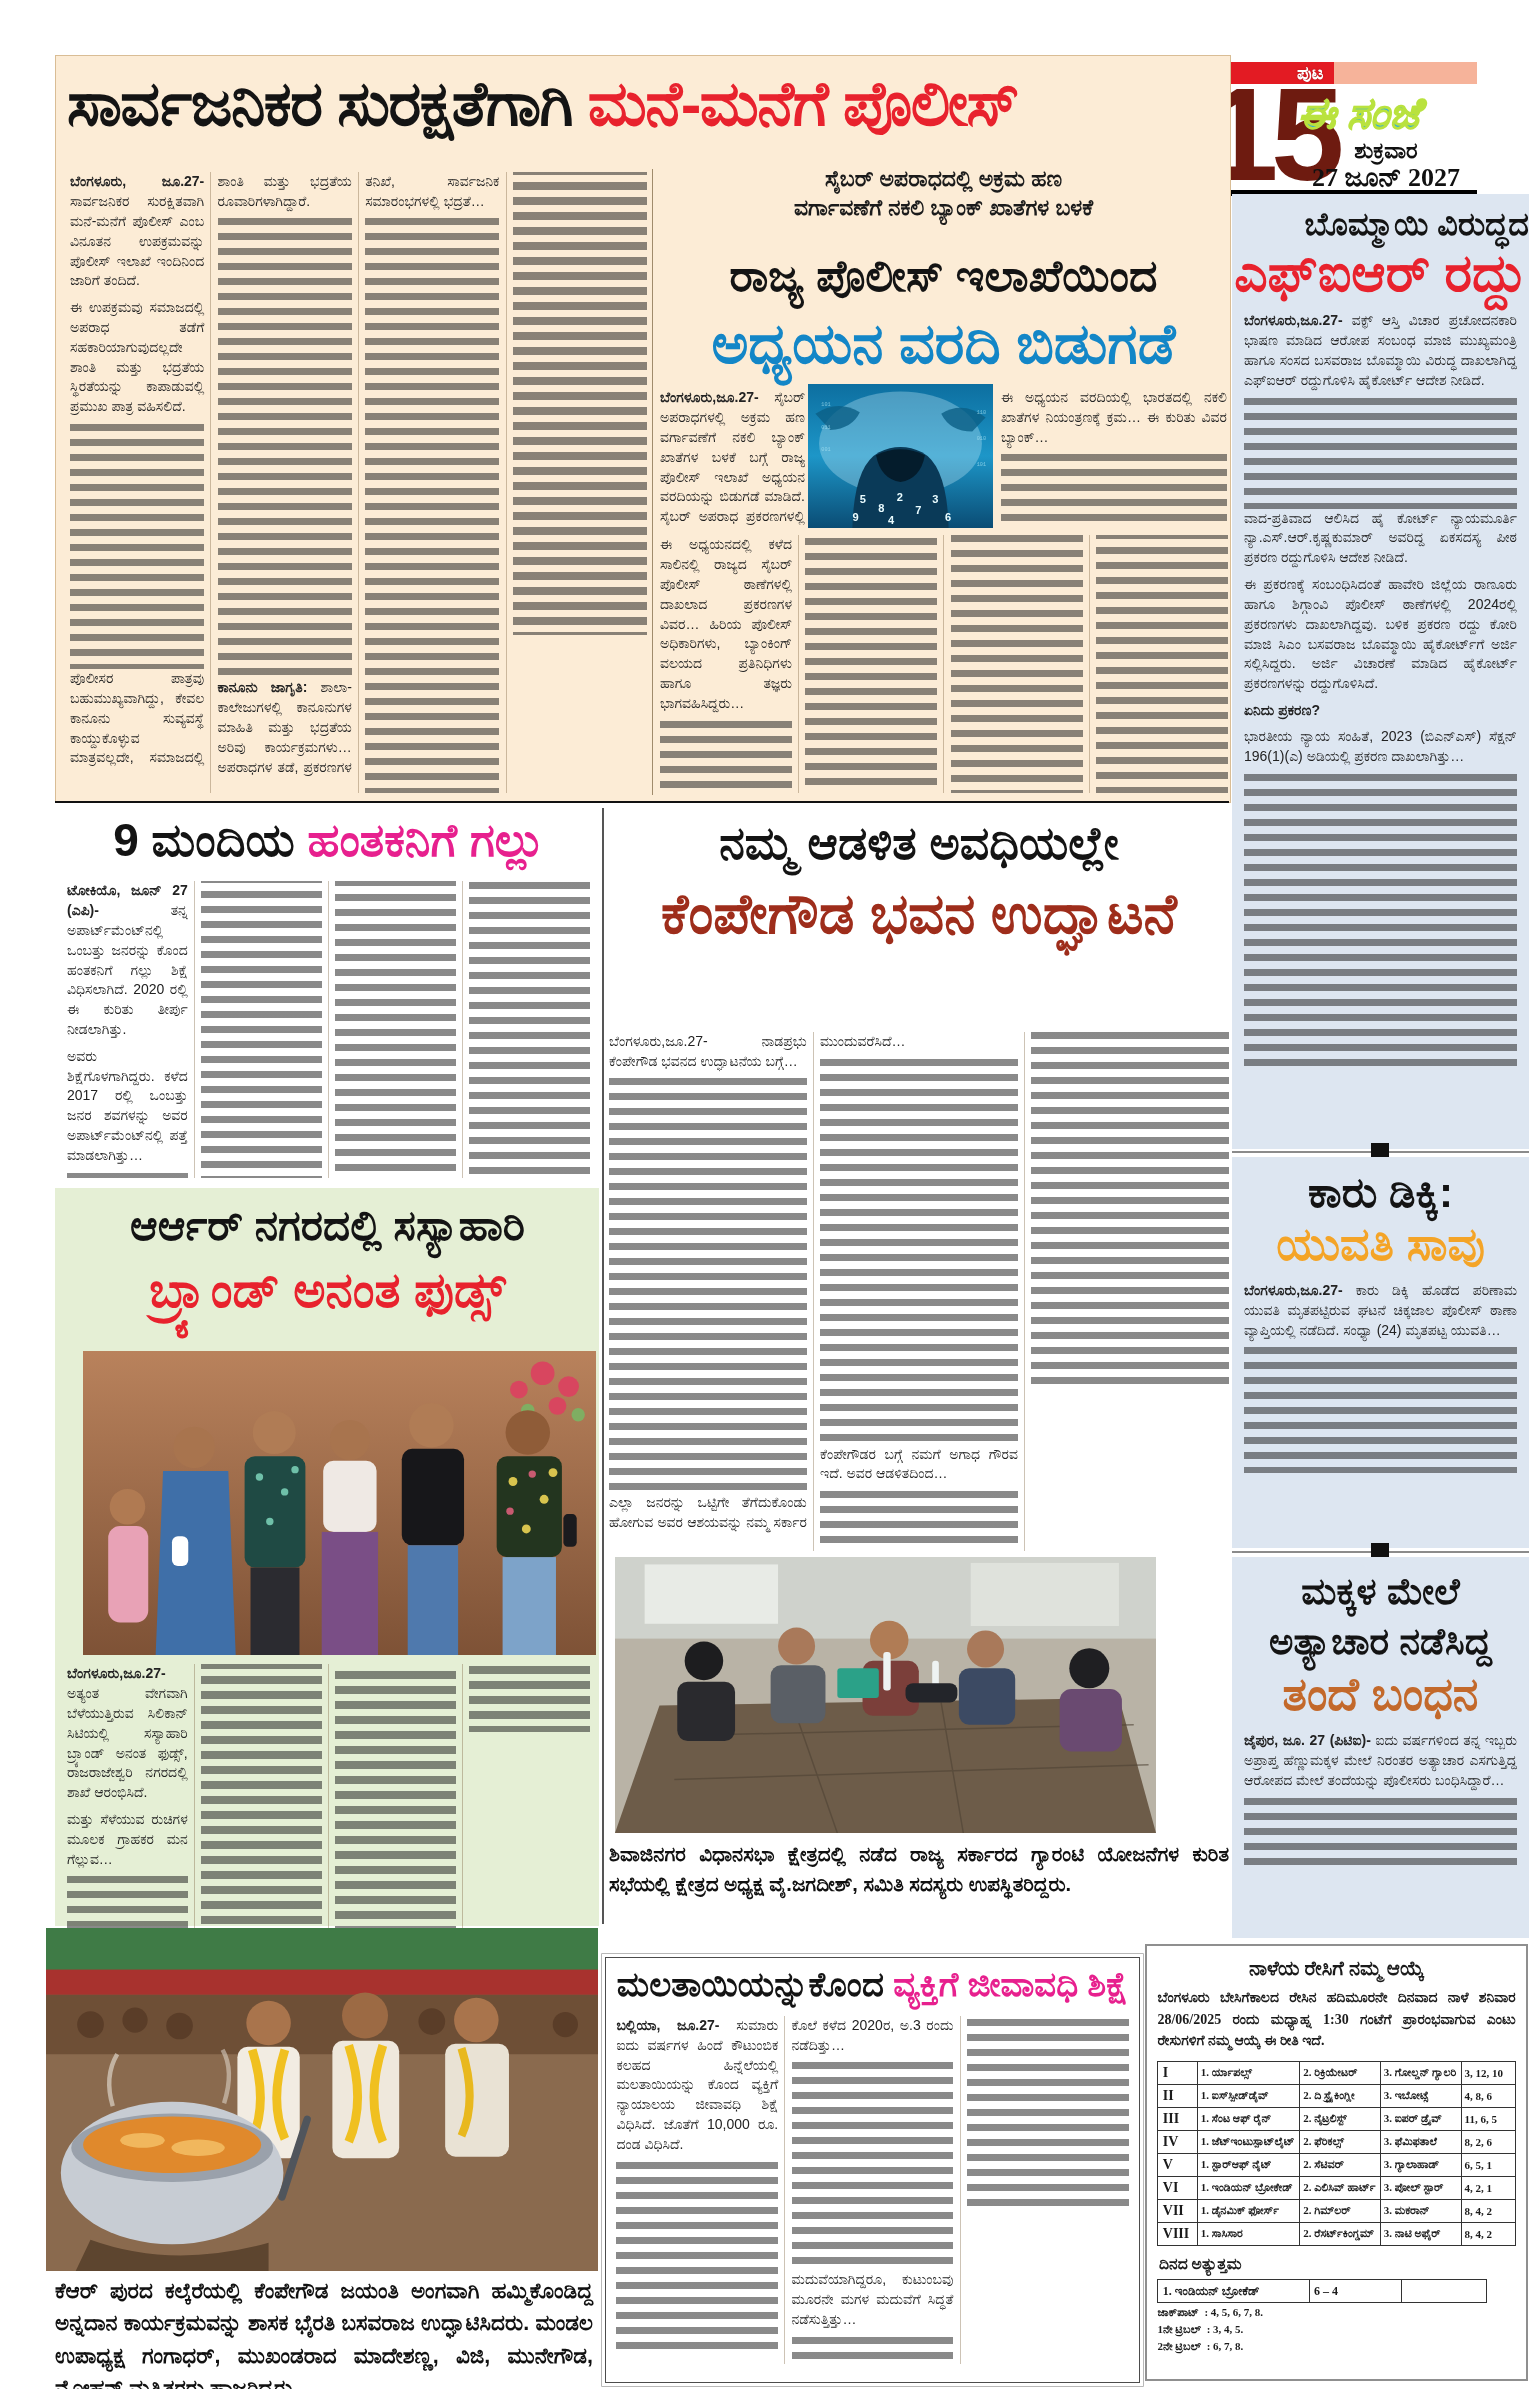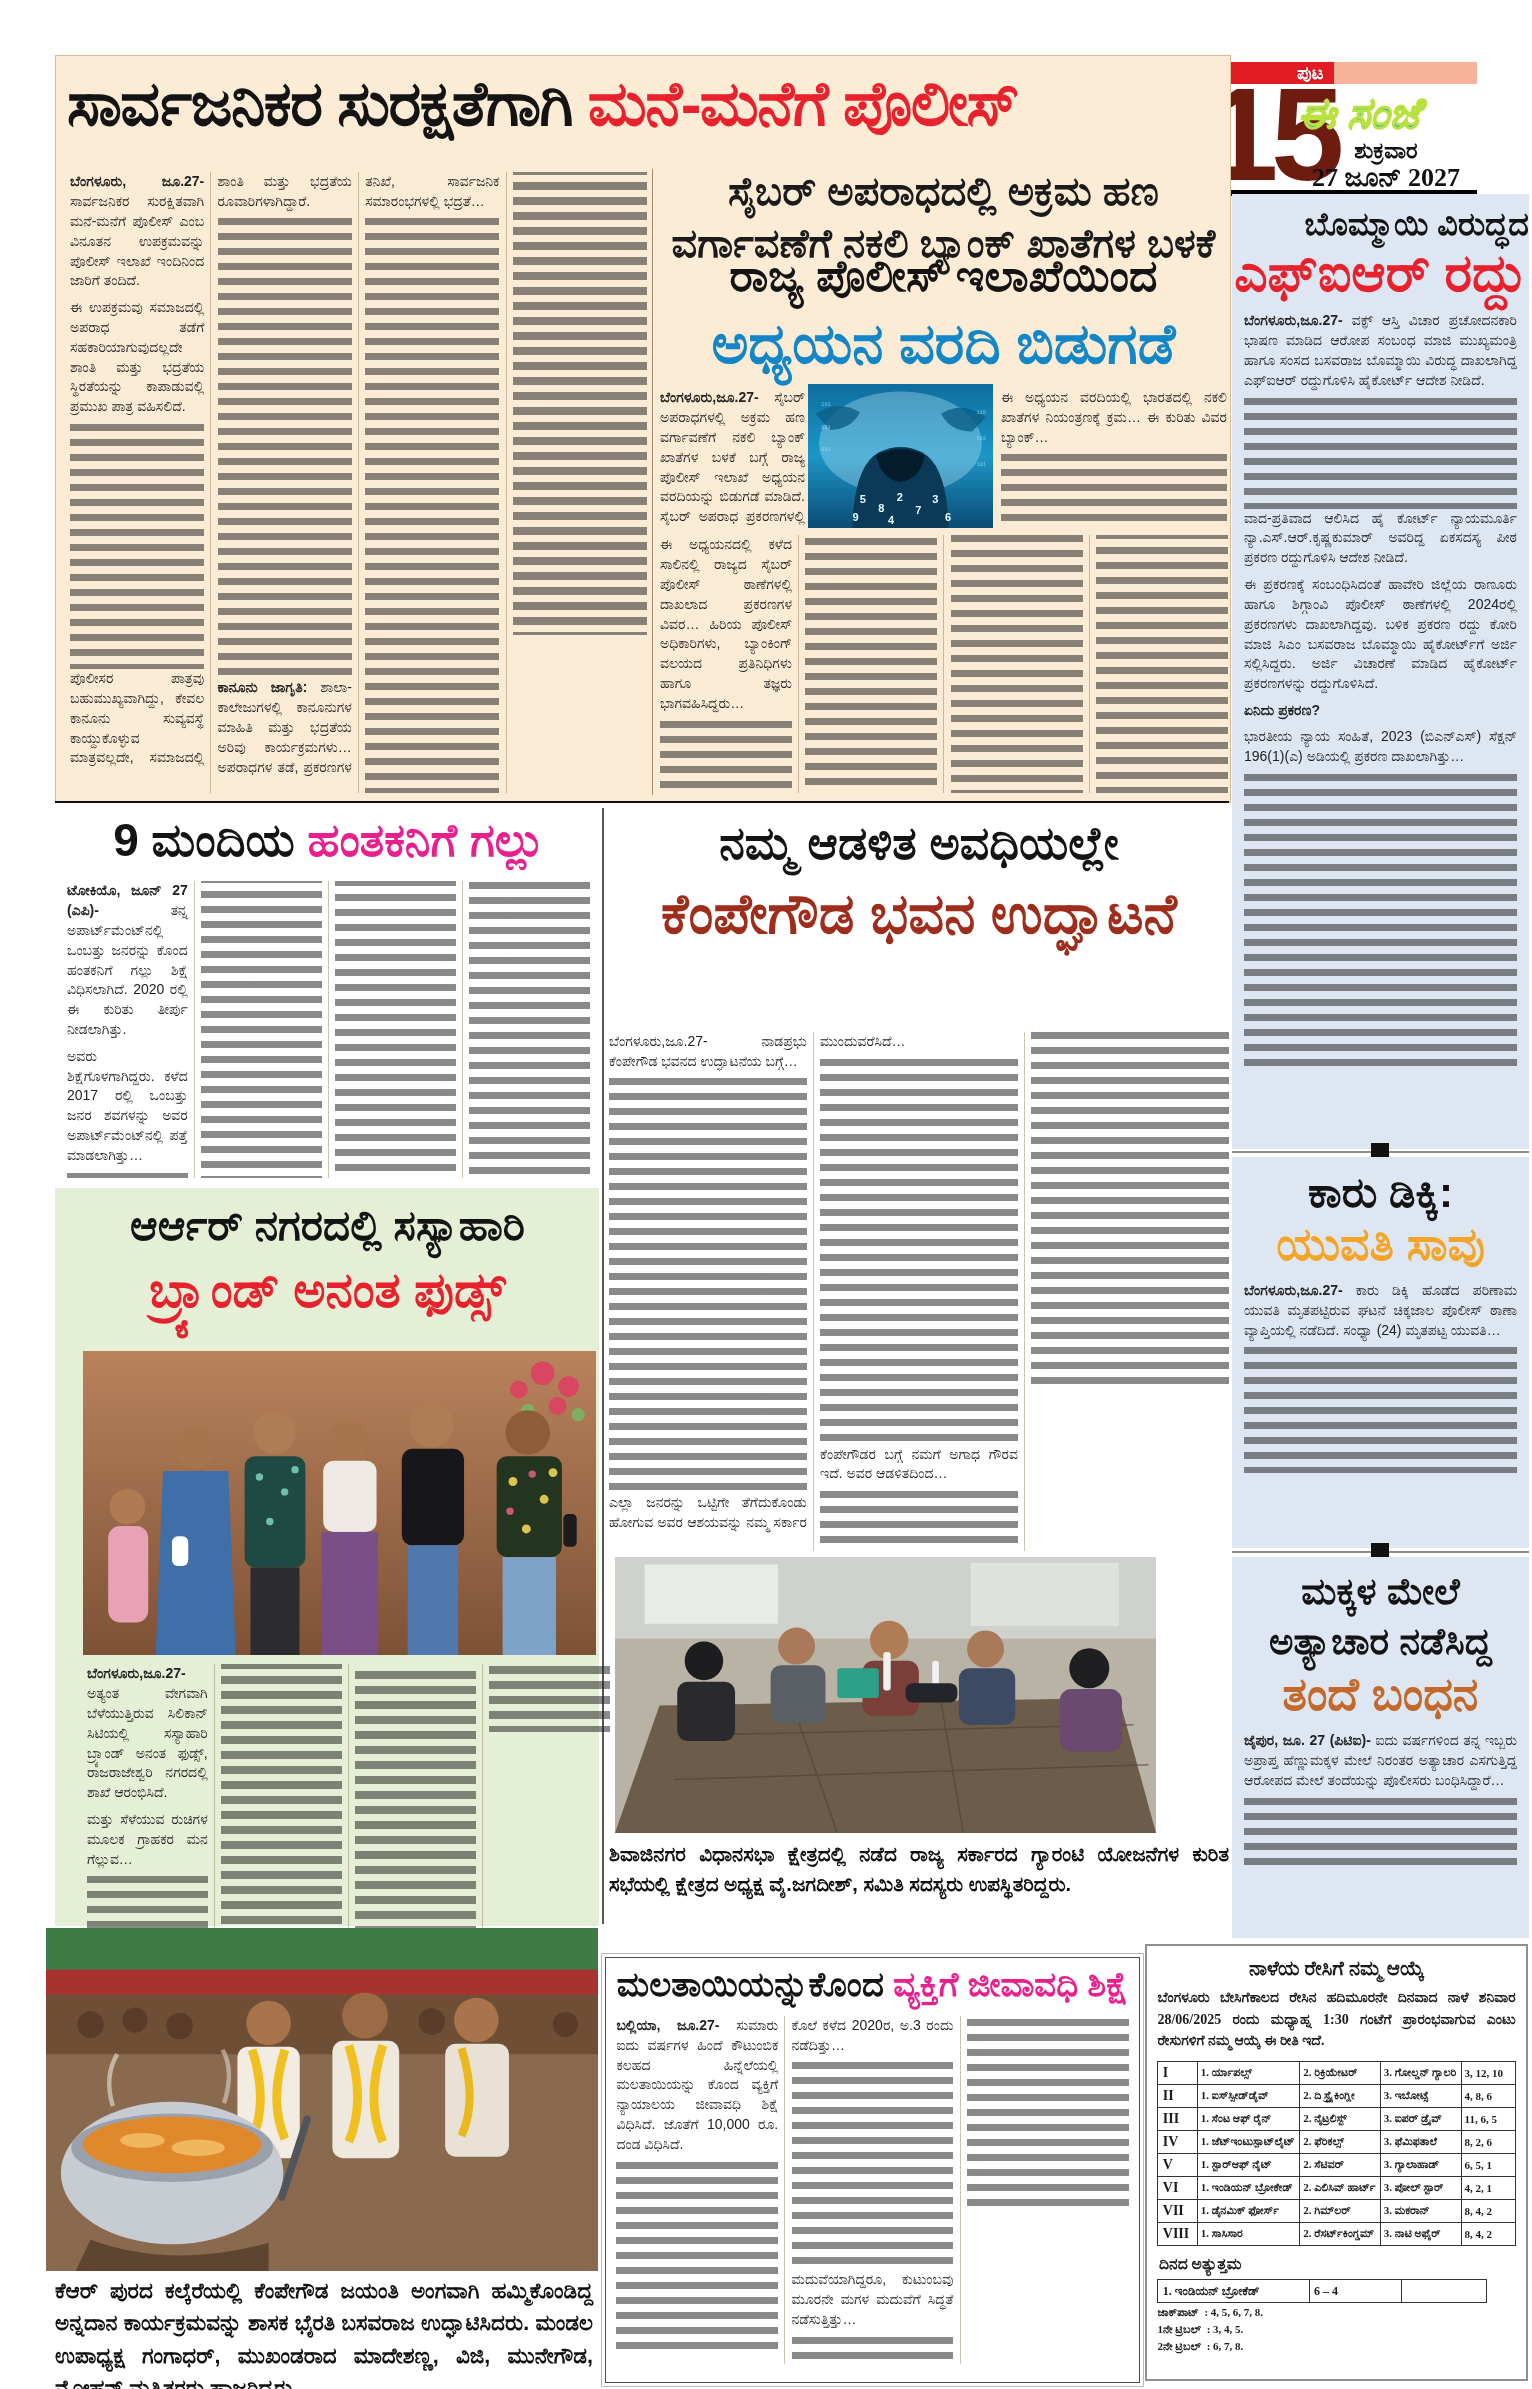--- a/index.html
+++ b/index.html
@@ -104,21 +104,21 @@
     <div class="ghost" style="height:245px;"></div>
     <p>ಪೊಲೀಸರ ಪಾತ್ರವು ಬಹುಮುಖ್ಯವಾಗಿದ್ದು, ಕೇವಲ ಕಾನೂನು ಸುವ್ಯವಸ್ಥೆ ಕಾಯ್ದುಕೊಳ್ಳುವ ಮಾತ್ರವಲ್ಲದೇ, ಸಮಾಜದಲ್ಲಿ ಶಾಂತಿ ಮತ್ತು ಭದ್ರತೆಯ ರೂವಾರಿಗಳಾಗಿದ್ದಾರೆ.</p>
     <div class="ghost" style="height:460px;"></div>
     <p><span class="subhead-inline">ಕಾನೂನು ಜಾಗೃತಿ:</span>
        <span>ಶಾಲಾ-ಕಾಲೇಜುಗಳಲ್ಲಿ ಕಾನೂನುಗಳ ಮಾಹಿತಿ ಮತ್ತು ಭದ್ರತೆಯ ಅರಿವು ಕಾರ್ಯಕ್ರಮಗಳು… ಅಪರಾಧಗಳ ತಡೆ, ಪ್ರಕರಣಗಳ ತನಿಖೆ, ಸಾರ್ವಜನಿಕ ಸಮಾರಂಭಗಳಲ್ಲಿ ಭದ್ರತೆ…</span></p>
     <div class="ghost" style="height:1038px;"></div>
   </div>
 
   <div class="vrule" style="left:652px;top:169px;height:626px;"></div>
 
-  <div class="center" style="position:absolute;left:661px;top:165px;width:565px;font-size:40px;font-weight:900;line-height:1.3;">
+  <div class="center" style="position:absolute;left:661px;top:165px;width:565px;font-size:22px;font-weight:900;line-height:1.3;">
     <div>ಸೈಬರ್ ಅಪರಾಧದಲ್ಲಿ ಅಕ್ರಮ ಹಣ</div>
     <div>ವರ್ಗಾವಣೆಗೆ ನಕಲಿ ಬ್ಯಾಂಕ್ ಖಾತೆಗಳ ಬಳಕೆ</div>
   </div>
   <div class="center h-black" style="position:absolute;left:661px;top:251px;width:565px;font-size:44px;">ರಾಜ್ಯ ಪೊಲೀಸ್ ಇಲಾಖೆಯಿಂದ</div>
   <div class="center h-blue" style="position:absolute;left:661px;top:311px;width:565px;font-size:56px;">ಅಧ್ಯಯನ ವರದಿ ಬಿಡುಗಡೆ</div>
 
   <div class="body-txt" style="position:absolute;left:660px;top:388px;width:145px;height:139px;overflow:hidden;">
     <p><b>ಬೆಂಗಳೂರು,ಜೂ.27-</b>
        <span>ಸೈಬರ್ ಅಪರಾಧಗಳಲ್ಲಿ ಅಕ್ರಮ ಹಣ ವರ್ಗಾವಣೆಗೆ ನಕಲಿ ಬ್ಯಾಂಕ್ ಖಾತೆಗಳ ಬಳಕೆ ಬಗ್ಗೆ ರಾಜ್ಯ ಪೊಲೀಸ್ ಇಲಾಖೆ ಅಧ್ಯಯನ ವರದಿಯನ್ನು ಬಿಡುಗಡೆ ಮಾಡಿದೆ. ಸೈಬರ್ ಅಪರಾಧ ಪ್ರಕರಣಗಳಲ್ಲಿ ಹಣದ ವರ್ಗಾವಣೆಗೆ…</span></p>
   </div>
@@ -288,21 +288,21 @@
         </g>
       <g fill="#c85a70">
           <circle cx="606" cy="166" r="5"></circle>
           <circle cx="576" cy="216" r="5"></circle>
         </g>
       <rect x="566" y="278" width="72" height="132" fill="#7da3c9"></rect>
       <rect x="648" y="220" width="18" height="44" rx="6" fill="#1b1b1e"></rect>
     </svg>
   </div>
 
-  <div class="body-txt cols c4" style="position:absolute;left:67px;top:1664px;width:523px;height:320px;margin-left:20px;">
+  <div class="body-txt cols c4" style="position:absolute;left:67px;top:1664px;width:523px;height:320px;">
     <p><b>ಬೆಂಗಳೂರು,ಜೂ.27-</b>
        <span>ಅತ್ಯಂತ ವೇಗವಾಗಿ ಬೆಳೆಯುತ್ತಿರುವ ಸಿಲಿಕಾನ್ ಸಿಟಿಯಲ್ಲಿ ಸಸ್ಯಾಹಾರಿ ಬ್ರ್ಯಾಂಡ್ ಅನಂತ ಫುಡ್ಸ್, ರಾಜರಾಜೇಶ್ವರಿ ನಗರದಲ್ಲಿ ಶಾಖೆ ಆರಂಭಿಸಿದೆ.</span></p>
     <p>ಮತ್ತು ಸೆಳೆಯುವ ರುಚಿಗಳ ಮೂಲಕ ಗ್ರಾಹಕರ ಮನ ಗೆಲ್ಲುವ…</p>
     <div class="ghost" style="height:816px;"></div>
   </div>
 
   <div class="photo" style="left:46px;top:1928px;width:552px;height:343px;">
     <svg viewBox="0 0 744 462" preserveAspectRatio="none">
       <rect width="744" height="462" fill="#8a6a4e"></rect>
       <rect width="744" height="60" fill="#3f7b46"></rect>

